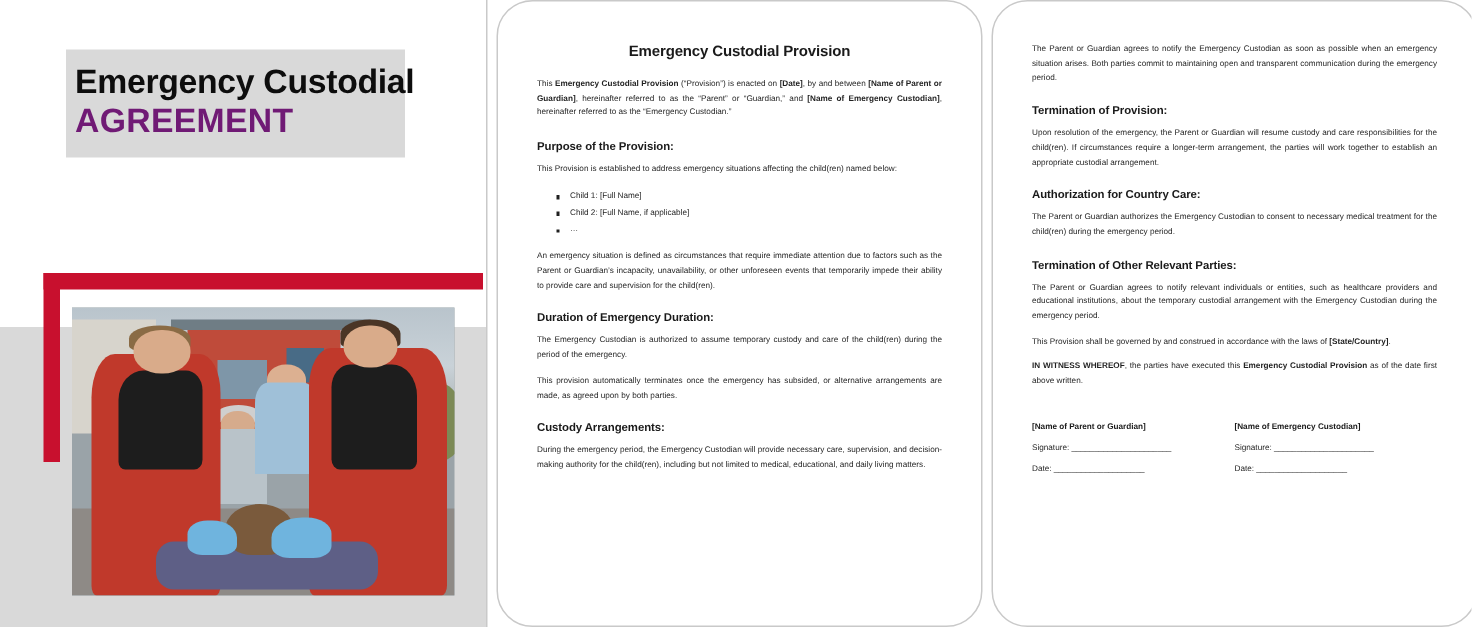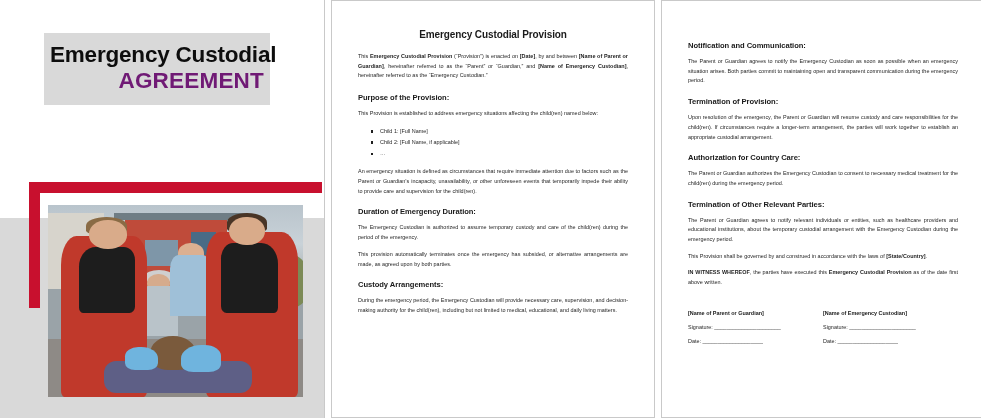--- a/index.html
+++ b/index.html
@@ -30,21 +30,21 @@
     position: relative;
     background: #ffffff;
     border: 1px solid #c9c9c9;
     box-sizing: border-box;
     overflow: hidden;
     flex: none;
   }
 
   .page-cover  { width: 325px; height: 418px; margin-left: 0px;  border-top: none; border-bottom: none; border-left: none;}
   .page-gap    { width: 6px; height: 418px; background: #ffffff; flex: none; }
-  .page-body   { width: 324px; height: 418px; }
+  .page-body   { width: 324px; height: 418px; border-radius: 24px; }
 
   
   .cover-inner {
     position: absolute;
     inset: 0;
     background: #ffffff;
   }
 
   .cover-grayband {
     position: absolute;
@@ -56,21 +56,21 @@
   }
 
   .title-box {
     position: absolute;
     left: 44px;
     top: 33px;
     width: 226px;
     background: #d9d9d9;
     padding: 9px 6px 11px 6px;
     box-sizing: border-box;
-    text-align: right;
+    text-align: left;
     z-index: 4;
   }
   .title-line1 {
     font-size: 22.5px;
     font-weight: bold;
     color: #0d0d0d;
     letter-spacing: -0.2px;
     line-height: 1.13;
     white-space: nowrap;
   }
@@ -305,21 +305,20 @@
       <p class="doc-p">During the emergency period, the Emergency Custodian will provide necessary care, supervision, and decision-making authority for the child(ren), including but not limited to medical, educational, and daily living matters.</p>
 
     </div>
   </div>
 
   <div class="page-gap"></div>
 
   <div class="page page-body">
     <div class="doc-pad">
 
-      <div class="doc-h doc-h-first">Notification and Communication:</div>
       <p class="doc-p">The Parent or Guardian agrees to notify the Emergency Custodian as soon as possible when an emergency situation arises. Both parties commit to maintaining open and transparent communication during the emergency period.</p>
 
       <div class="doc-h">Termination of Provision:</div>
       <p class="doc-p">Upon resolution of the emergency, the Parent or Guardian will resume custody and care responsibilities for the child(ren). If circumstances require a longer-term arrangement, the parties will work together to establish an appropriate custodial arrangement.</p>
 
       <div class="doc-h">Authorization for Country Care:</div>
       <p class="doc-p">The Parent or Guardian authorizes the Emergency Custodian to consent to necessary medical treatment for the child(ren) during the emergency period.</p>
 
       <div class="doc-h">Termination of Other Relevant Parties:</div>
       <p class="doc-p">The Parent or Guardian agrees to notify relevant individuals or entities, such as healthcare providers and educational institutions, about the temporary custodial arrangement with the Emergency Custodian during the emergency period.</p>

